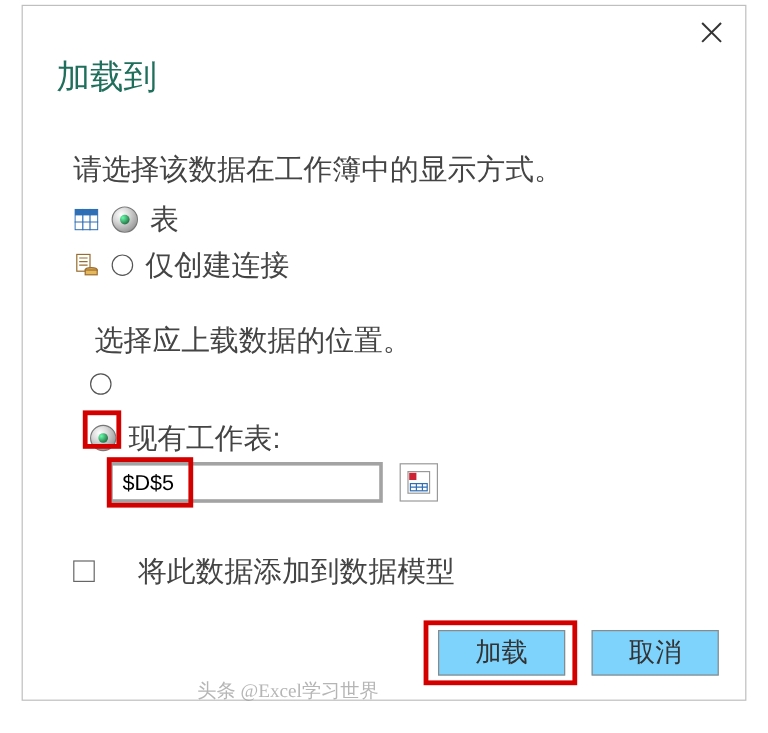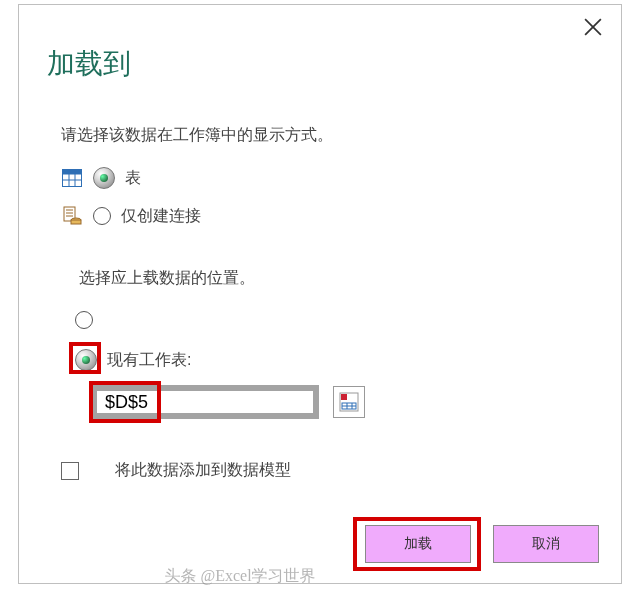--- a/index.html
+++ b/index.html
@@ -38,35 +38,35 @@
   .close-btn svg { width: 18px; height: 18px; }
   .title {
     position: absolute;
     left: 28px;
     top: 40px;
     font-size: 28px;
     color: #1f6f5c;
     font-weight: 400;
   }
   .section-label {
-    font-size: 16px;
+    font-size: 24px;
     color: #444;
   }
   .prompt1 { position: absolute; left: 42px; top: 120px; }
   .row { position: absolute; display: flex; align-items: center; gap: 10px; }
   .row-table { left: 42px; top: 162px; }
   .row-conn  { left: 42px; top: 200px; }
   .prompt2 { position: absolute; left: 40px; top: 263px; margin-left: 20px; }
   .row-newsheet { left: 56px; top: 306px; }
   .row-existing { left: 56px; top: 344px; }
   .input-row { position: absolute; left: 72px; top: 380px; display: flex; align-items: center; gap: 14px; }
   .cell-input {
     width: 228px;
     height: 34px;
-    border: 6px solid #a3a3a3;
+    border: 3px solid #a3a3a3;
     font-size: 18px;
     padding: 2px 8px;
     box-sizing: border-box;
     font-family: inherit;
   }
   .picker-btn {
     width: 30px;
     height: 30px;
     border: 1px solid #999;
     background: #fff;
@@ -89,22 +89,22 @@
   }
   .radio-3d.selected::after{
     content:""; position:absolute; left:6px; top:6px; width:8px; height:8px; border-radius:50%;
     background: radial-gradient(circle at 30% 30%, #6fa, #2a7a4a 70%);
   }
   .icon-slot { width: 22px; height: 22px; display: flex; align-items: center; justify-content: center; }
   .btn {
     width: 106px;
     height: 38px;
     border: 1px solid #8a8a8a;
-    background: #f0abfc;
-    font-size: 14px;
+    background: #7dd3fc;
+    font-size: 22px;
     color: #333;
     cursor: pointer;
     font-family: inherit;
   }
   .btn-load { position: absolute; right: 150px; bottom: 20px; }
   .btn-cancel { position: absolute; right: 22px; bottom: 20px; }
 
   
   .hl { position: absolute; border: 4px solid #d40000; box-sizing: border-box; pointer-events: none; }
   .hl1 { left: 50px; top: 337px; width: 32px; height: 32px; }

